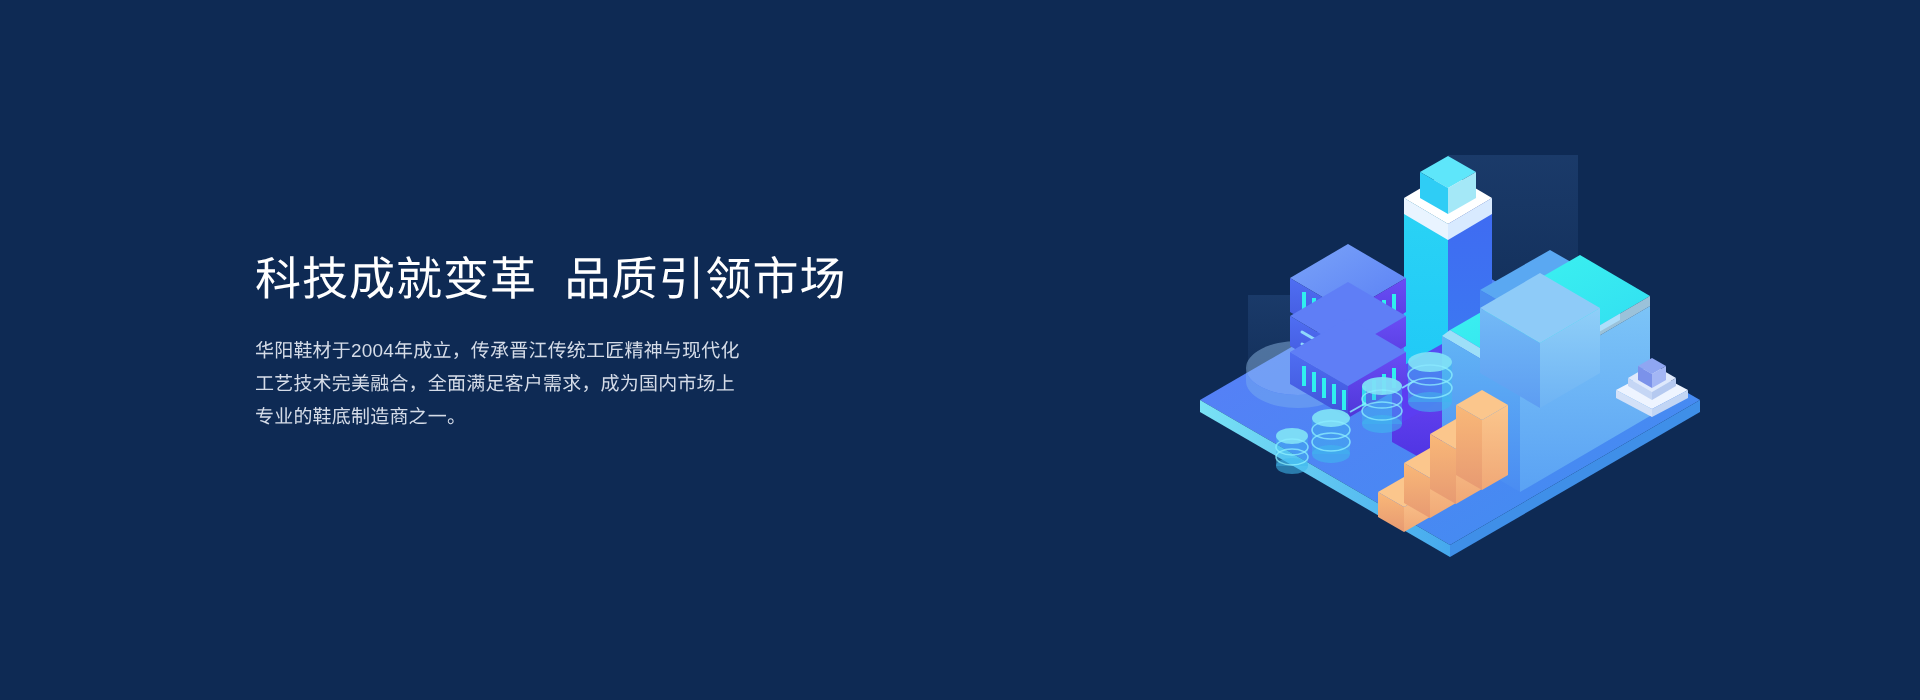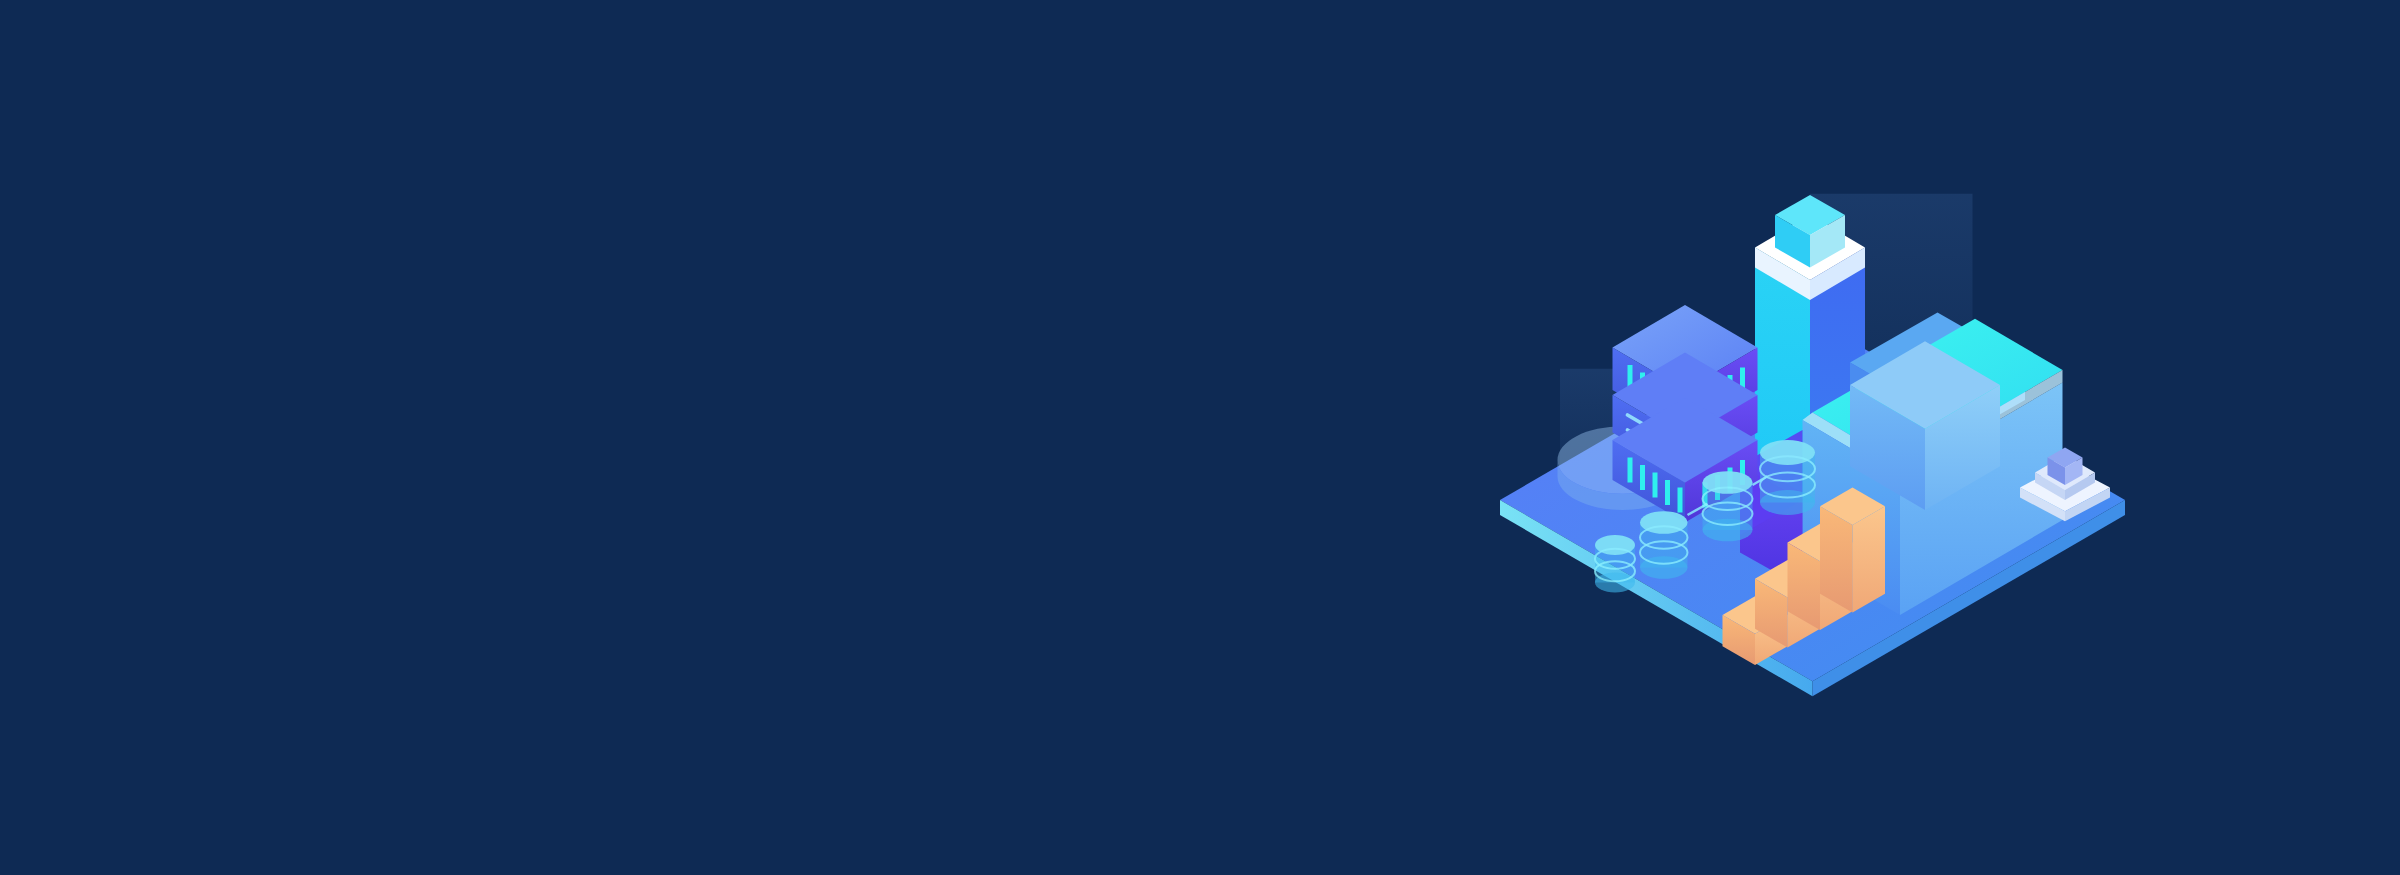--- a/index.html
+++ b/index.html
@@ -53,20 +53,29 @@
     width: 540px;
     height: 460px;
   }
   #illustration svg { display: block; width: 540px; height: 460px; }
 </style>
 </head>
 <body>
 
 <div id="stage">
 
+  <div id="text-block">
+    <h1 id="headline">科技成就变革  品质引领市场</h1>
+
+    <p id="subcopy">
+      <span class="line">华阳鞋材于2004年成立，传承晋江传统工匠精神与现代化</span>
+      <span class="line">工艺技术完美融合，全面满足客户需求，成为国内市场上</span>
+      <span class="line">专业的鞋底制造商之一。</span>
+    </p>
+  </div>
 
   <div id="illustration">
     <svg viewBox="0 0 540 460" xmlns="http://www.w3.org/2000/svg">
       <defs>
         <linearGradient id="gPlatTop" x1="0" y1="0" x2="1" y2="1">
           <stop offset="0%" stop-color="#5b7cf8"></stop>
           <stop offset="100%" stop-color="#3f8ff0"></stop>
         </linearGradient>
         <linearGradient id="gPlatEdge" x1="0" y1="0" x2="1" y2="0">
           <stop offset="0%" stop-color="#79e2f5"></stop>

